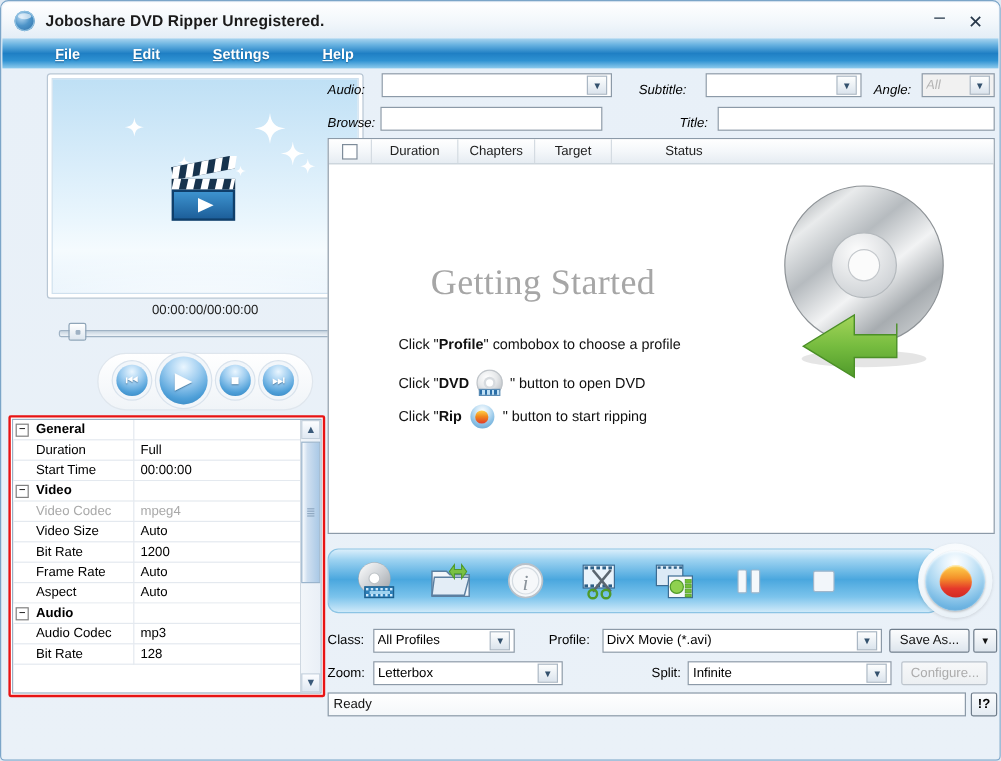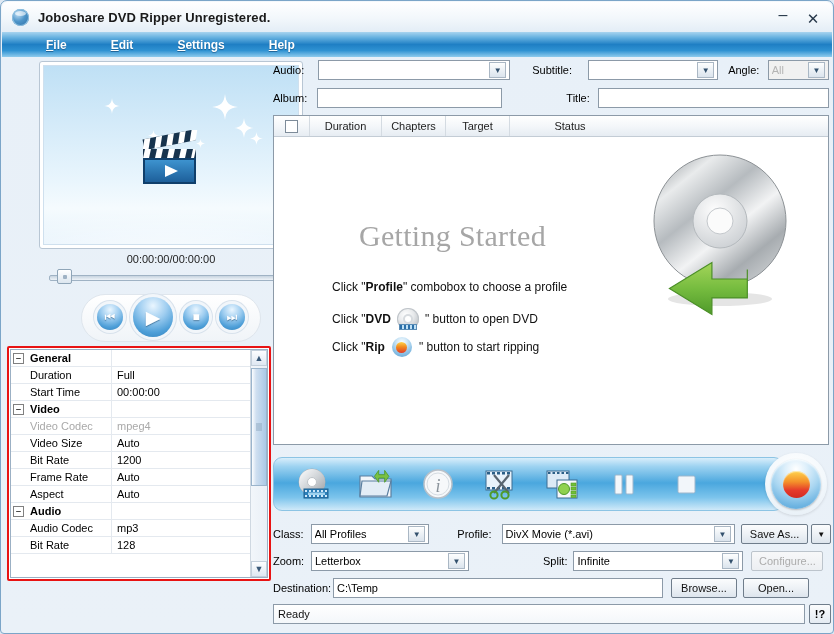--- a/index.html
+++ b/index.html
@@ -151,21 +151,21 @@
   .sc-track{flex:1;position:relative;background:linear-gradient(90deg,#f2f6fa,#e9eff6);}
   .sc-thumb{
     position:absolute;left:0;right:0;top:2px;height:118px;
     background:linear-gradient(90deg,#fbfdff 0%,#cfdff0 30%,#aac9e6 100%);
     border:1px solid #9ab4cc;box-sizing:border-box;
   }
   .sc-grip{position:absolute;left:4px;right:4px;top:50%;transform:translateY(-50%);}
   .sc-grip i{display:block;height:1px;background:#8fa9c2;margin:1px 0;}
   
   .right{position:absolute;left:272px;top:58px;width:556px;}
-  .field-row{display:flex;align-items:center;height:22px;margin-bottom:6px;}
+  .field-row{display:flex;align-items:flex-end;height:22px;margin-bottom:6px;font-style:italic;}
   .lbl{font-size:11px;color:#000;}
   .combo,.txt{
     box-sizing:border-box;height:20px;border:1px solid #8c9aa8;background:#fff;
     font-size:11px;color:#000;display:flex;align-items:center;padding:0 3px;
     position:relative;
   }
   .combo .cval{flex:1;overflow:hidden;white-space:nowrap;line-height:18px;}
   .combo .arrow{
     width:17px;height:16px;flex:none;margin-left:2px;
     background:linear-gradient(180deg,#fdfefe,#dbe4ed);
@@ -487,21 +487,21 @@
         <span class="arrow">▼</span>
       </div>
       <span class="lbl" style="width:40px;margin-left:10px;">Angle:</span>
       <div class="combo disabled" style="width:62px;">
         <span class="cval">All</span>
         <span class="arrow">▼</span>
       </div>
     </div>
 
     <div class="field-row">
-      <span class="lbl" style="width:46px;">Album:</span>
+      <span class="lbl" style="width:46px;">Browse:</span>
       <div class="txt" style="width:194px;">
           <span></span>
         </div>
       <span class="lbl" style="width:auto;margin-left:64px;">Title:</span>
       <div class="txt" style="width:242px;margin-left:8px;">
           <span></span>
         </div>
     </div>
 
     <div class="listbox">
@@ -710,28 +710,20 @@
         <span class="arrow">▼</span>
       </div>
       <span class="lbl" style="margin-left:74px;">Split:</span>
       <div class="combo" style="width:170px;margin-left:6px;">
         <span class="cval">Infinite</span>
         <span class="arrow">▼</span>
       </div>
       <div class="btn disabled" style="width:72px;margin-left:8px;">Configure...</div>
     </div>
 
-    <div class="brow">
-      <span class="lbl" style="width:60px;">Destination:</span>
-      <div class="txt" style="width:330px;">
-          <span>C:\Temp</span>
-        </div>
-      <div class="btn" style="width:66px;margin-left:8px;">Browse...</div>
-      <div class="btn" style="width:66px;margin-left:6px;">Open...</div>
-    </div>
 
     <div class="statusbar">
       <div class="status-field">Ready</div>
       <div class="help-btn">!?</div>
     </div>
   </div>
 
 </div>
 
 </body></html>

